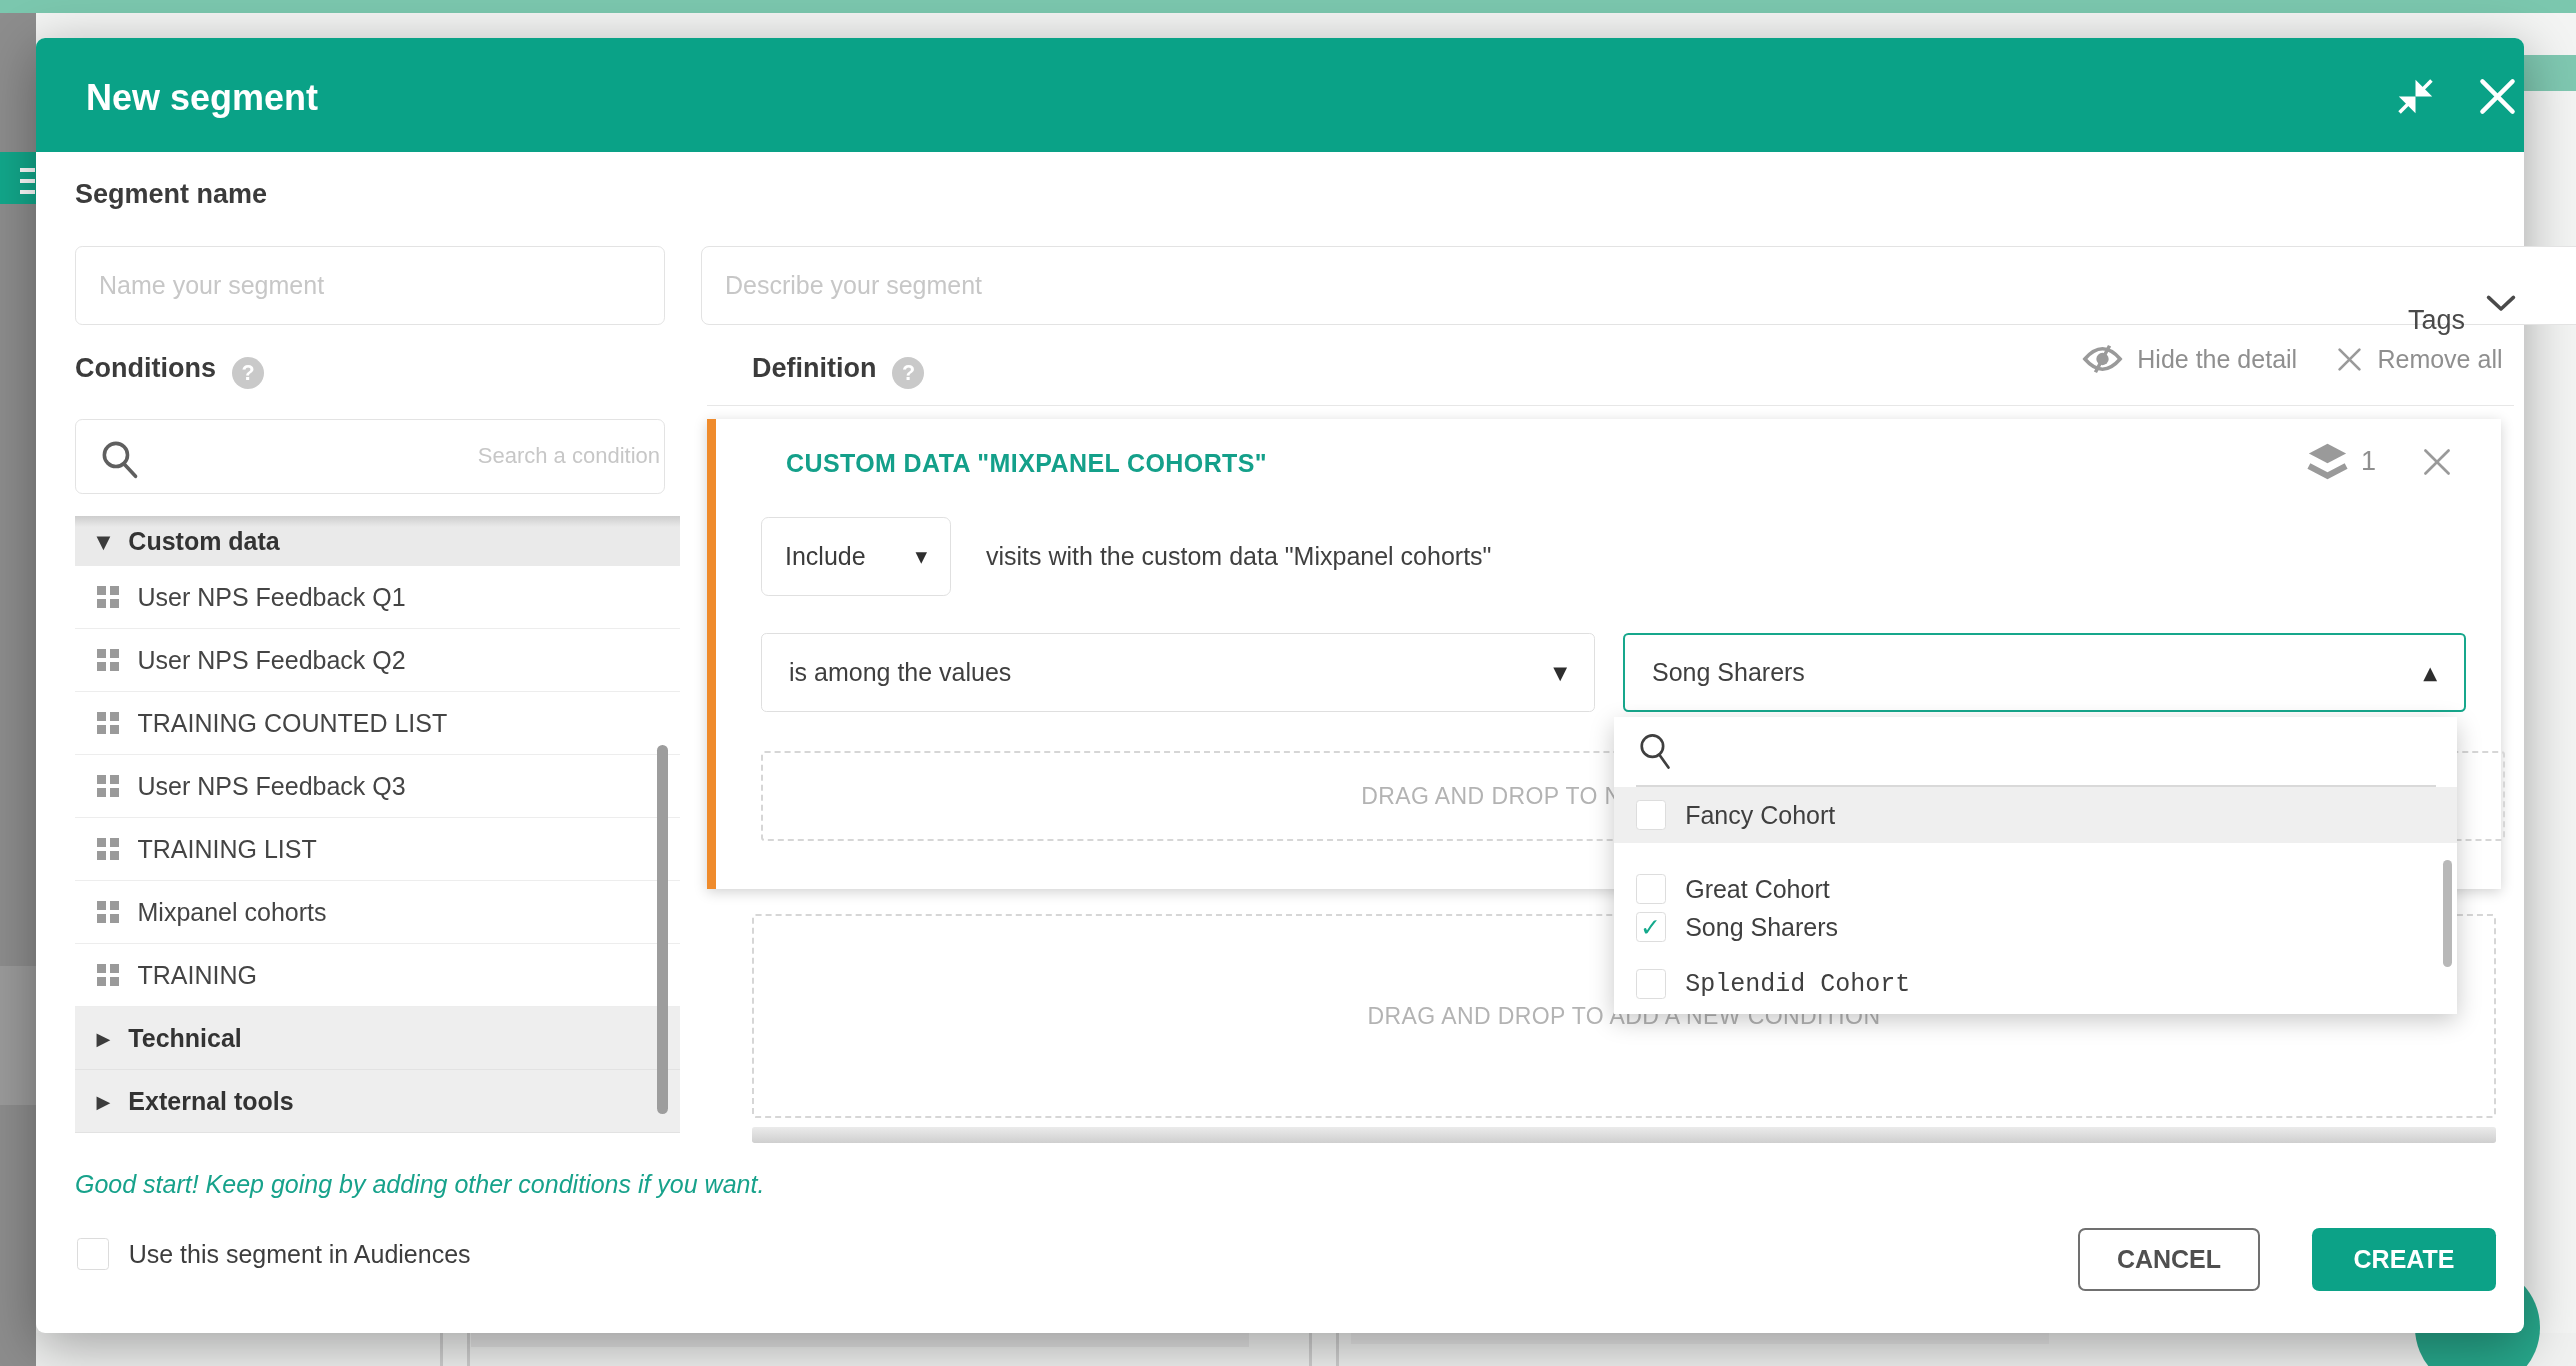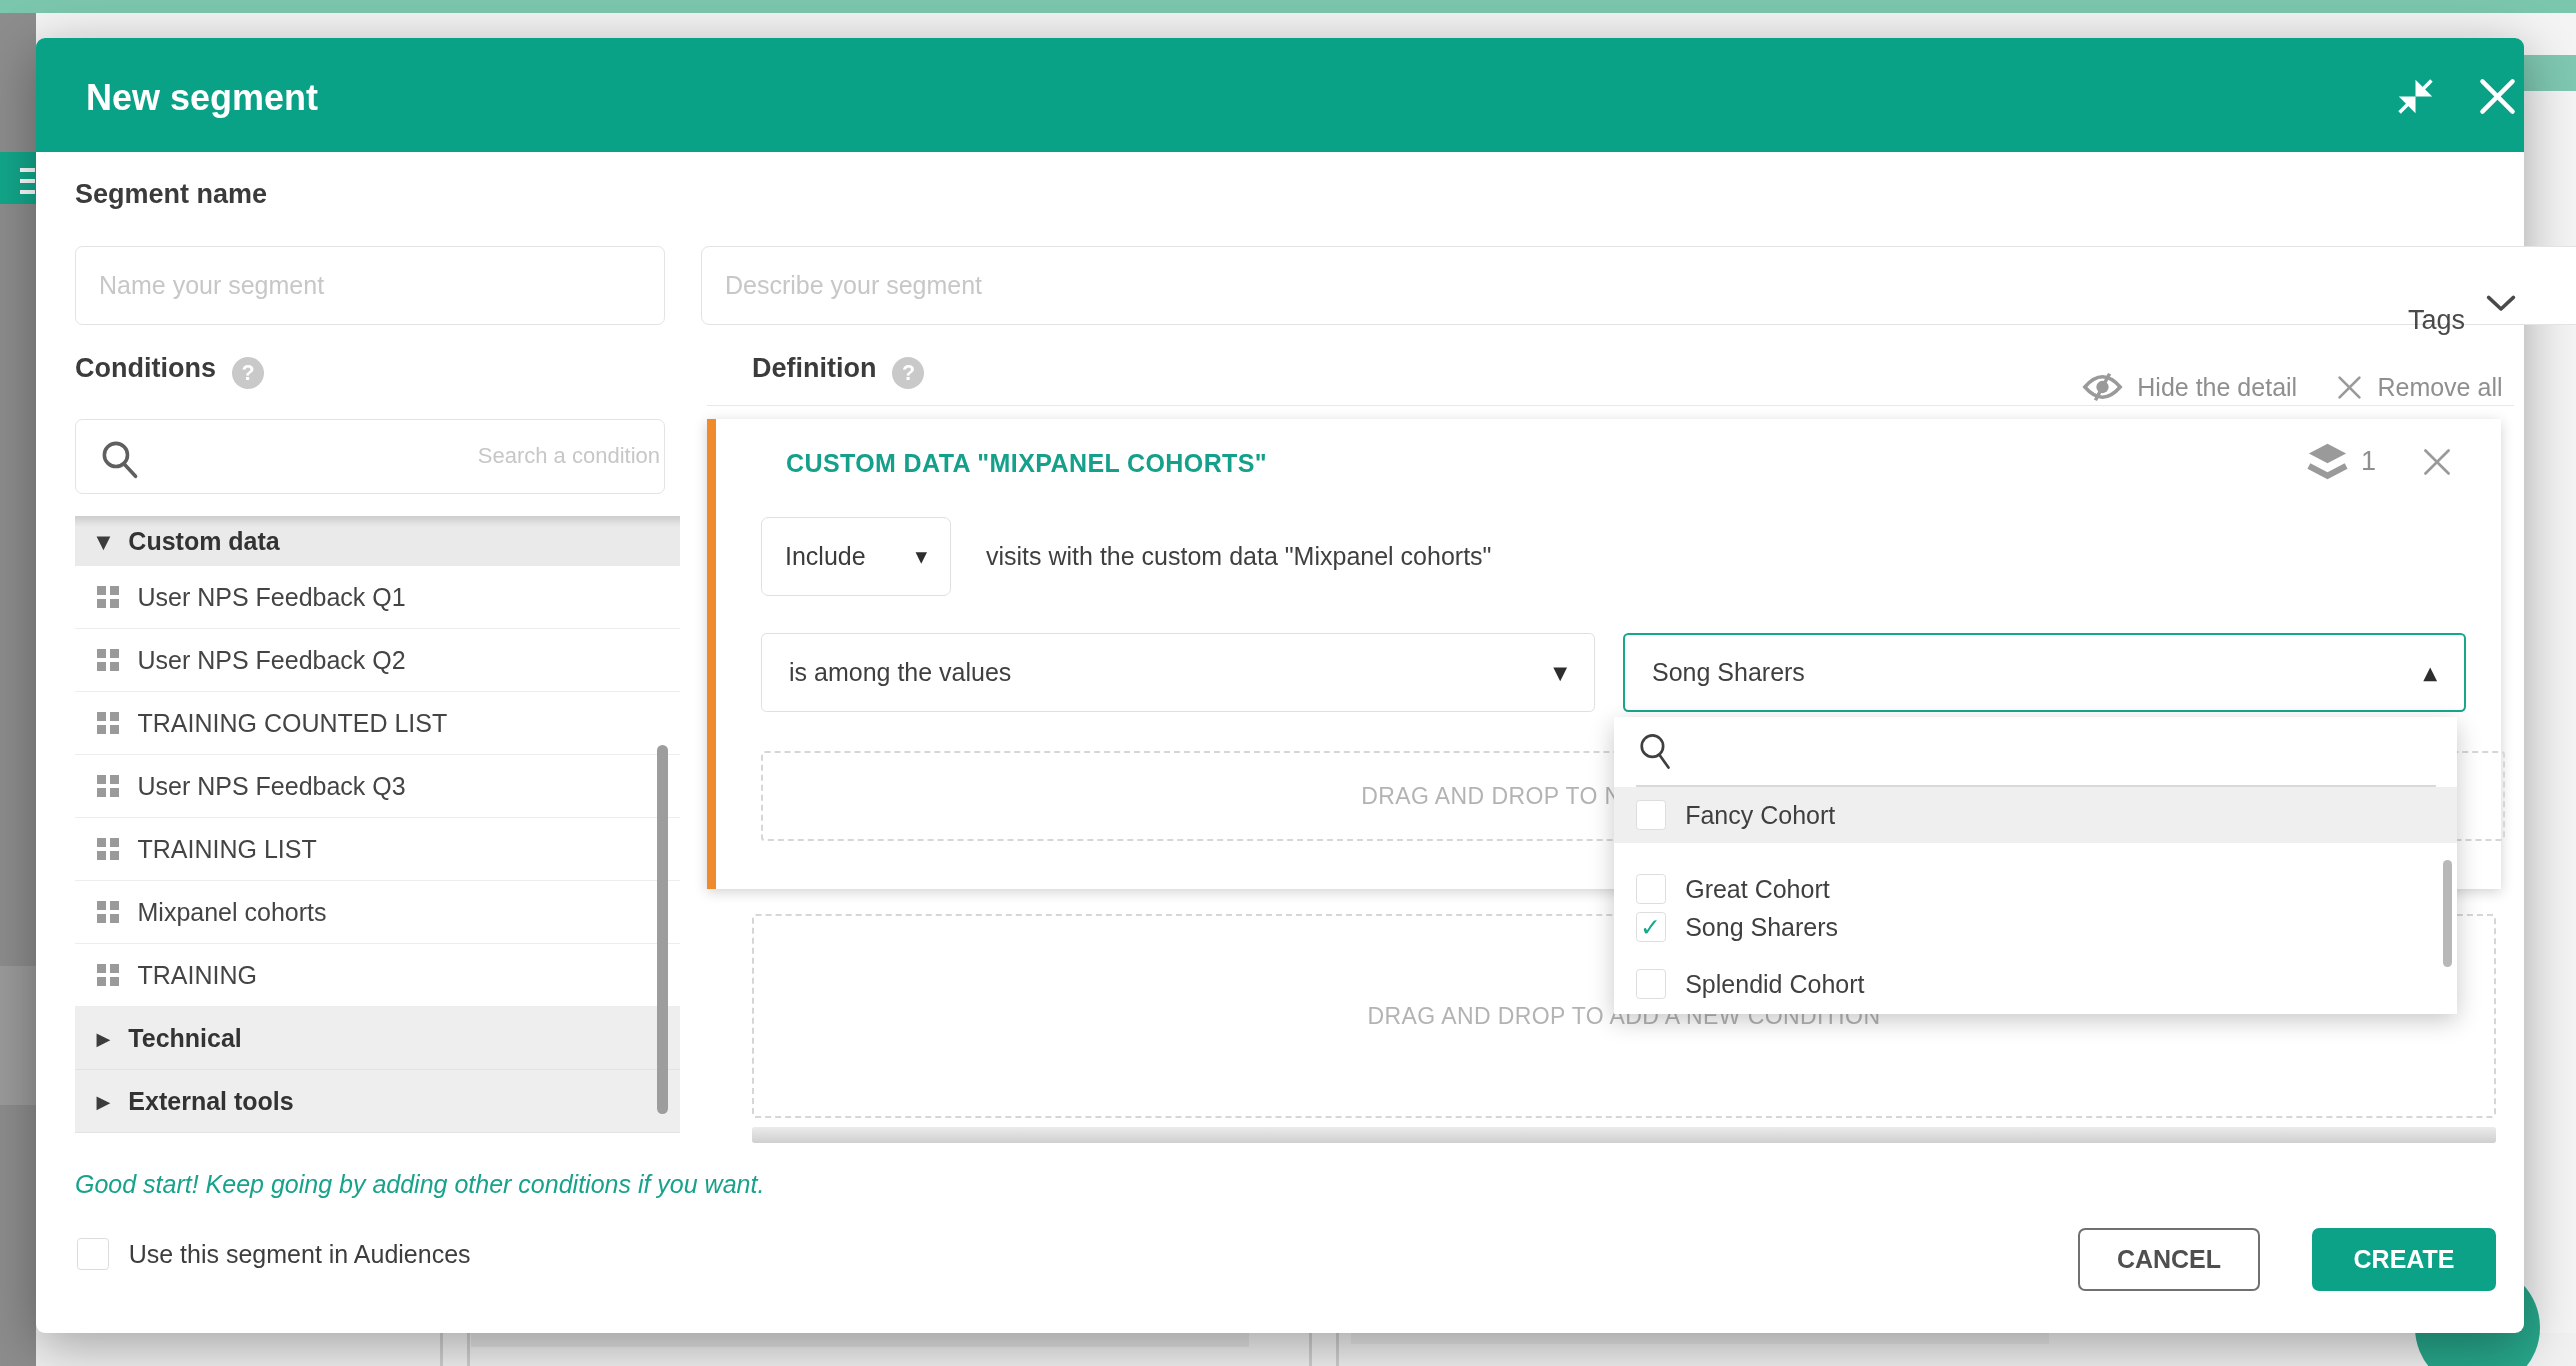--- a/index.html
+++ b/index.html
@@ -43,21 +43,21 @@
 
   .tags { position:absolute; left:2372px; top:231px; display:flex; align-items:center; gap:19.7px; cursor:pointer; }
   .tags span { font-size:27px; color:#4a4a4a;margin-top:36px; }
 
   .head-row { position:absolute; top:315px; height:39px; }
   .help-badge { display:inline-block; width:32px; height:32px; border-radius:50%; background:#c9c9c9;
                 color:#fff; font-size:21.5px; font-weight:bold; text-align:center; line-height:32px;
                 vertical-align:middle; margin-left:16px; }
   .cond-head { left:39px; }
   .def-head { left:716px; }
-  .right-tools { position:absolute; top:334px; right:21.5px; display:flex; align-items:flex-end; gap:39px; }
+  .right-tools { position:absolute; top:306px; right:21.5px; display:flex; align-items:flex-end; gap:39px; }
   .tool { display:flex; align-items:center; gap:14.3px; color:#8f8f8f; font-size:25px; cursor:pointer; }
 
   
   .cond-search { position:absolute; left:39px; top:381px; width:590px; height:75px;
                  border:1.8px solid #e3e3e3; border-radius:7.2px; background:#fff; }
   .cond-search input { position:absolute; left:92px; top:0; width:492px; height:72px; border:none; outline:none;
                        font-size:22px; color:#3f3f3f; font-family:"Liberation Sans",sans-serif; background:transparent;text-align:right; }
   .cond-search input::placeholder { color:#c7c7c7; }
   .cond-search svg { position:absolute; left:23px; top:18px; }
 
@@ -360,21 +360,21 @@
       <div class="dd-row" style="top:118px;margin-top:26px;">
         <span class="dd-check"></span>
         <span class="dd-label">Great Cohort</span>
       </div>
       <div class="dd-row" style="top:182px;">
         <span class="dd-check">
             <span class="ck">✓</span>
           </span>
         <span class="dd-label">Song Sharers</span>
       </div>
-      <div class="dd-row" style="top:239px;">
+      <div class="dd-row" style="top:239px;font-family:Liberation Mono, monospace;">
         <span class="dd-check"></span>
         <span class="dd-label">Splendid Cohort</span>
       </div>
       <div class="dd-scroll"></div>
     </div>
 
     <div class="hint-text">Good start! Keep going by adding other conditions if you want.</div>
     <div class="aud-row">
       <span class="aud-check"></span>
       <span class="aud-label">Use this segment in Audiences</span>

